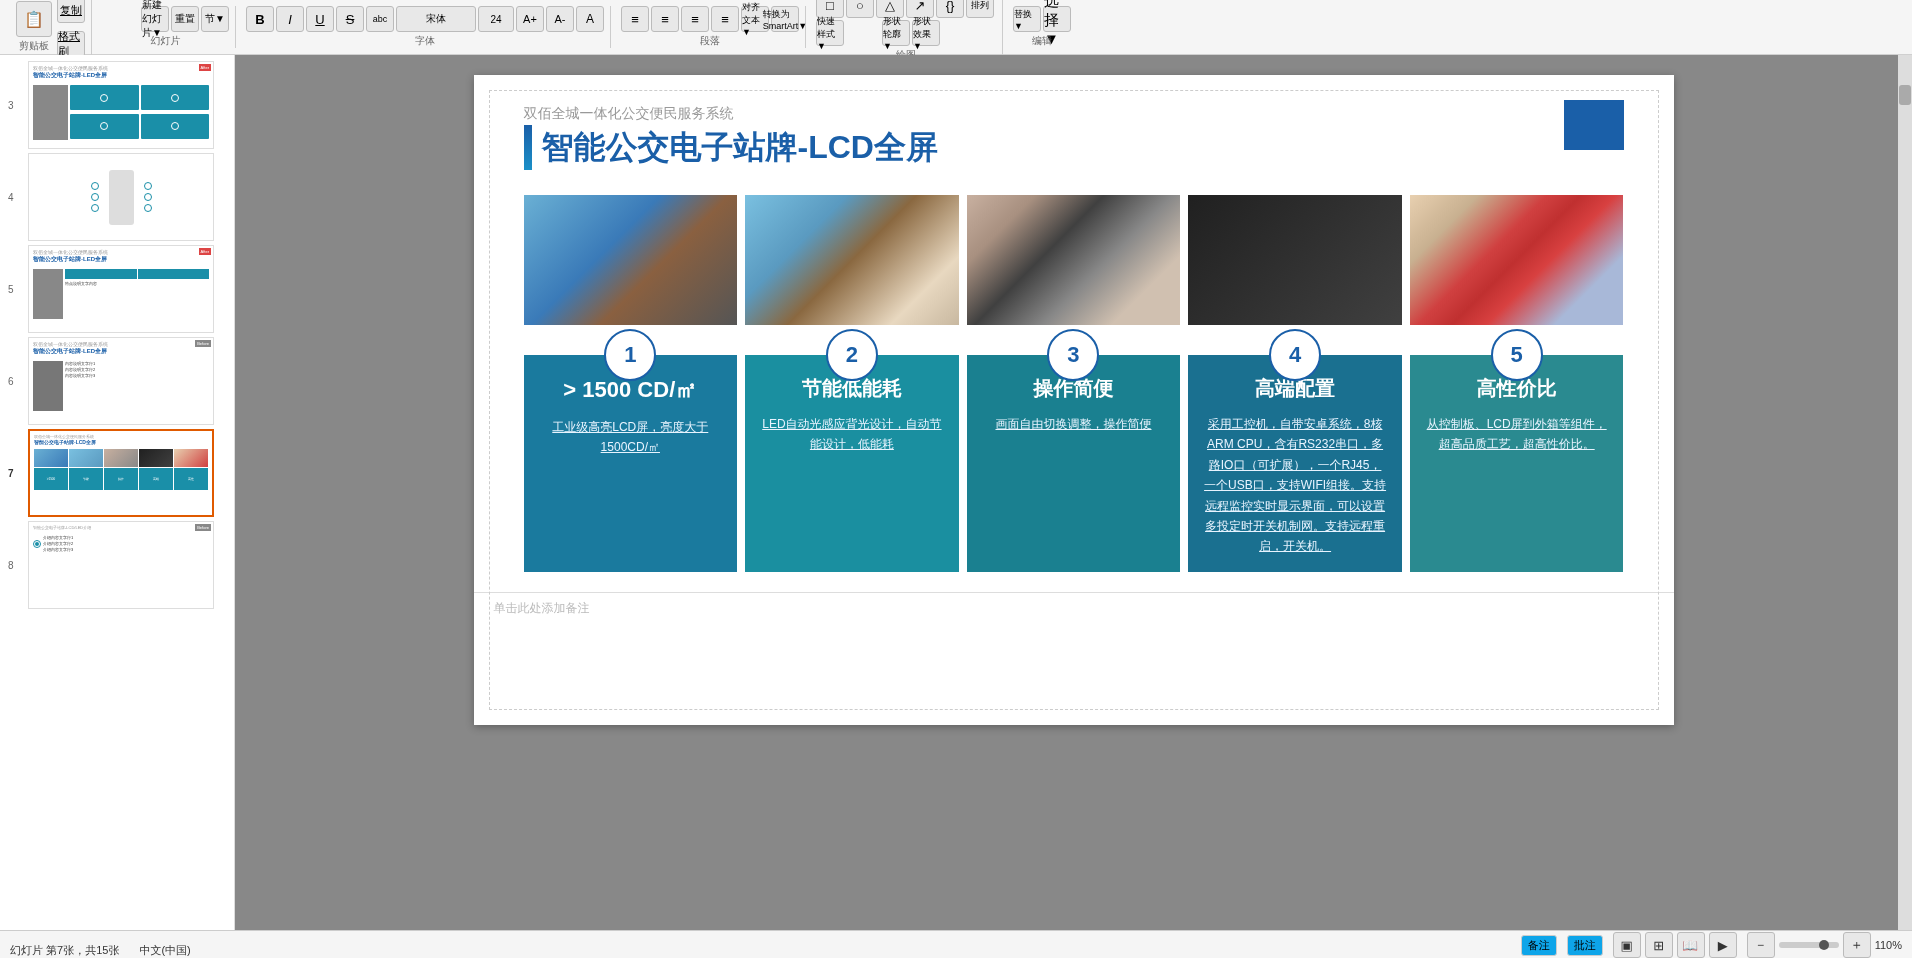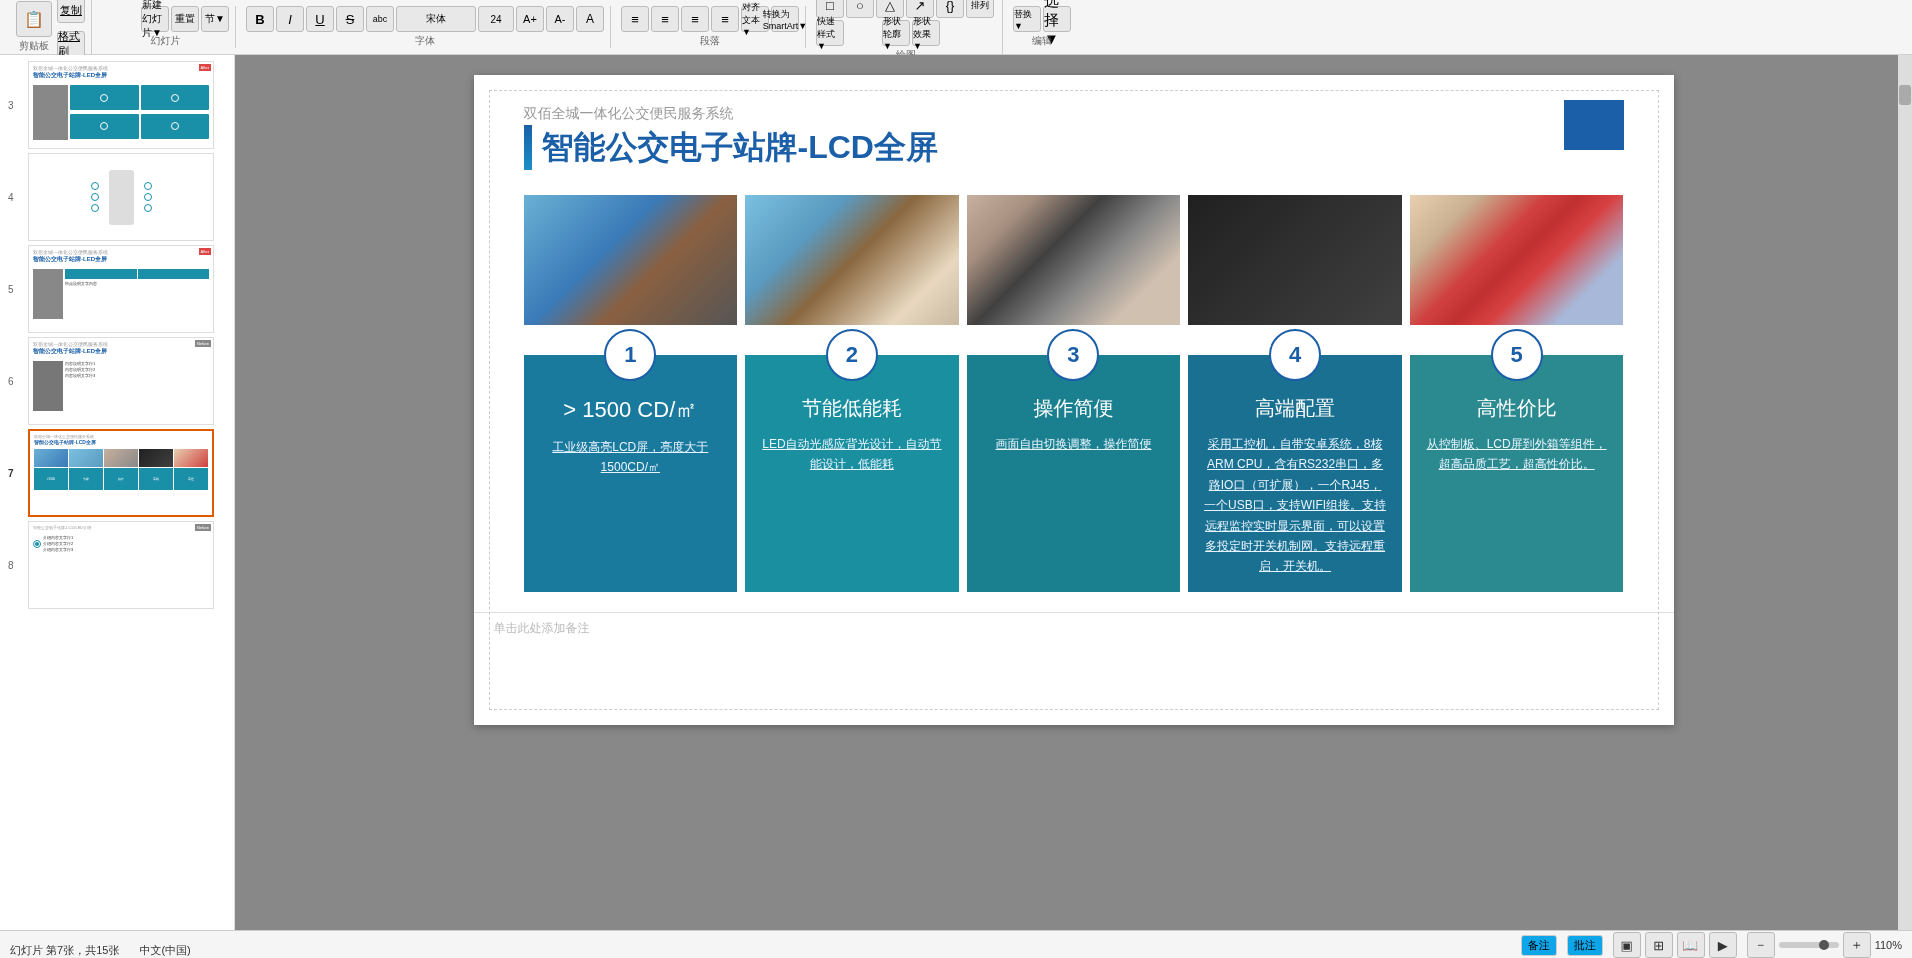--- a/index.html
+++ b/index.html
@@ -36,21 +36,21 @@
     .slide-header-bar { width: 8px; height: 45px; background: linear-gradient(to bottom, #1a5fa8, #1a90c8); display: inline-block; flex-shrink: 0; }
     .slide-header-blue-rect { width: 60px; height: 50px; background: #1a5fa8; position: absolute; right: 50px; top: 25px; }
 
     .features-container { padding: 10px 50px 20px 50px; display: flex; gap: 8px; }
     .feature-col { flex: 1; display: flex; flex-direction: column; }
 
     .feature-img-box { width: 100%; height: 130px; overflow: hidden; position: relative; }
     .feature-num-circle { width: 52px; height: 52px; border-radius: 50%; border: 2px solid #1a5fa8; background: #fff; display: flex; align-items: center; justify-content: center; font-size: 22px; color: #1a5fa8; font-weight: bold; position: absolute; top: -26px; left: 50%; transform: translateX(-50%); z-index: 10; }
     .feature-text-box { flex: 1; background: #1a8fa8; padding: 20px 15px 15px 15px; min-height: 200px; position: relative; margin-top: 30px; }
 
-    .feature-title { font-size: 20px; color: #fff; font-weight: normal; text-align: center; margin-top: 20px; margin-bottom: 12px; display: block; }
+    .feature-title { font-size: 20px; color: #fff; font-weight: bold; text-align: center; margin-bottom: 12px; display: block; }
     .feature-title.large { font-size: 22px; }
     .feature-desc { font-size: 12px; color: #e8f4ff; line-height: 1.7; text-align: center; text-decoration: underline; }
 
     .note-bar { height: 32px; border-top: 1px solid #ddd; background: #fff; display: flex; align-items: center; padding: 0 20px; font-size: 11px; color: #999; }
 
     
     .img-bus-sign { background: linear-gradient(135deg, #6ab0d4 0%, #3a7ab8 40%, #8a6040 60%, #555 100%); }
     .img-bus-stop { background: linear-gradient(135deg, #7ac0e0 0%, #5a9ac0 30%, #8a6840 50%, #e8d8c0 80%, #c8b8a0 100%); }
     .img-street-display { background: linear-gradient(135deg, #c8b0a0 0%, #a89080 20%, #404040 40%, #888 60%, #d0c0b0 80%); }
     .img-dark-screen { background: linear-gradient(135deg, #202020 0%, #303030 50%, #404040 100%); }

